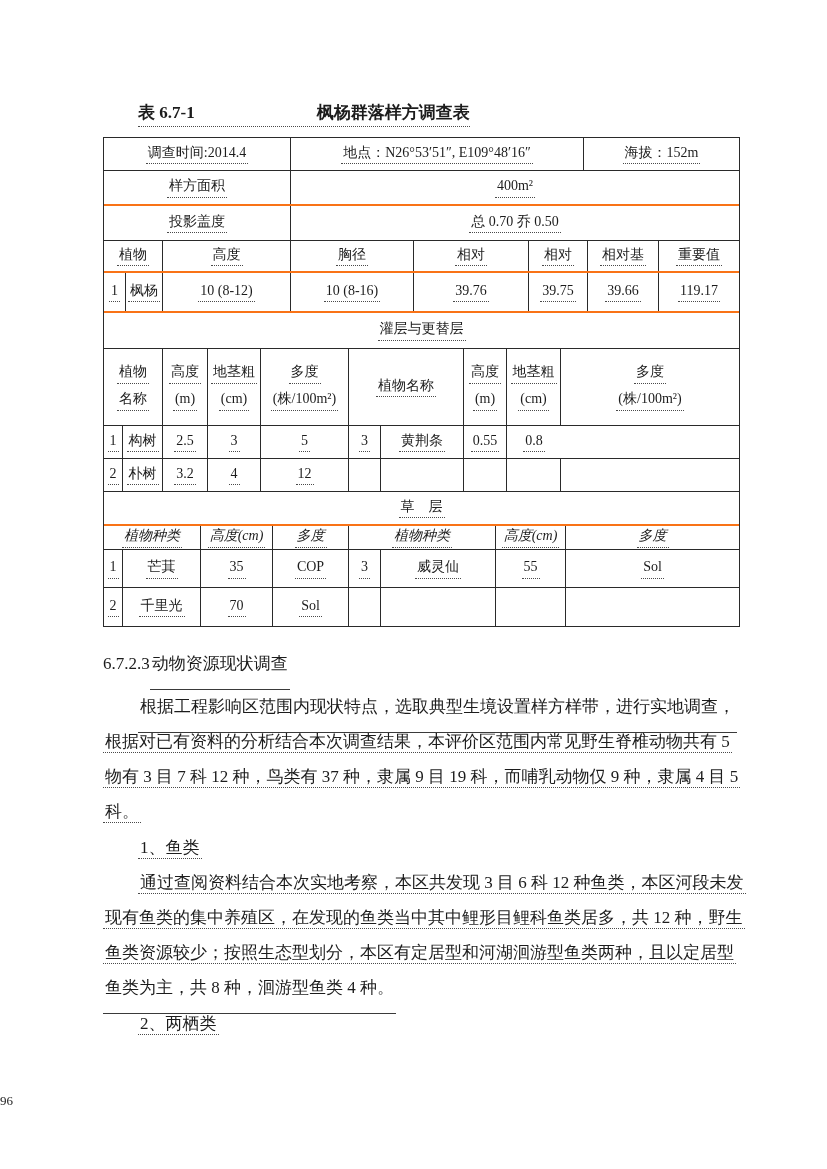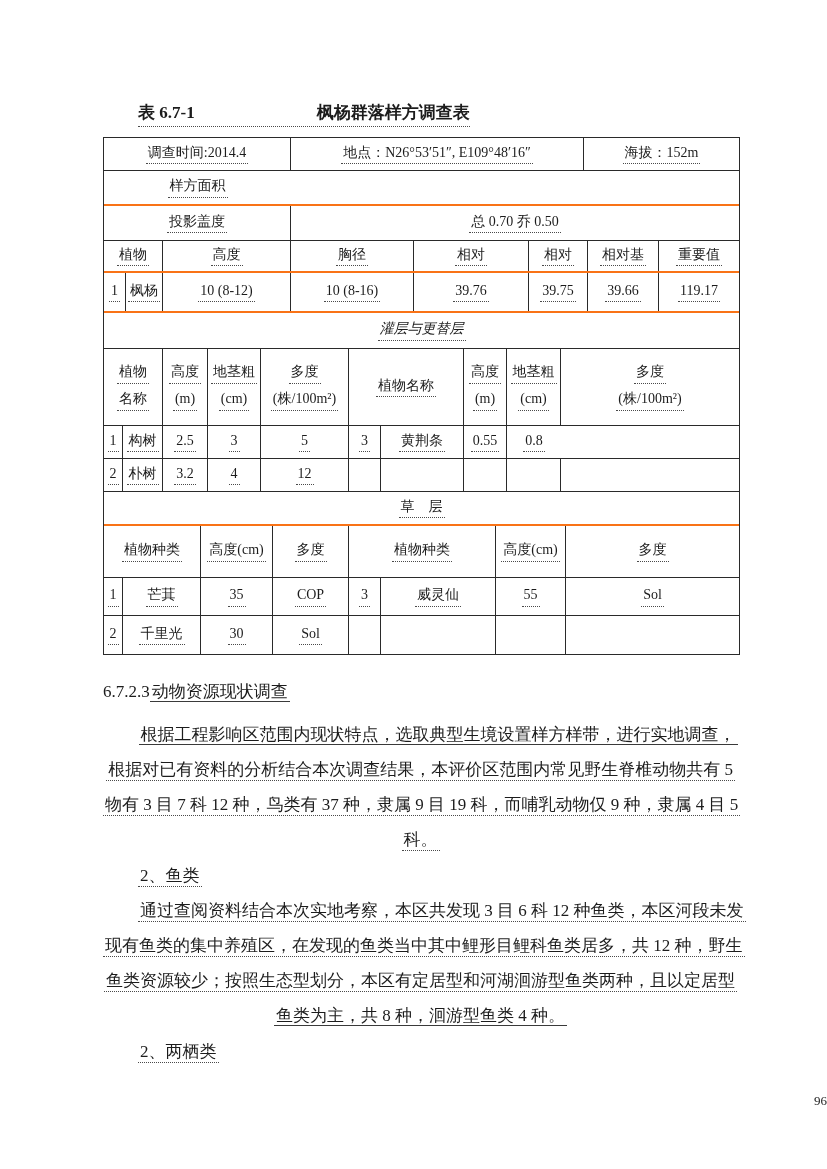--- a/index.html
+++ b/index.html
@@ -27,41 +27,41 @@
   .c{
     border-right:1px solid #2a2a2a;box-sizing:border-box;
     display:flex;flex-direction:column;align-items:center;justify-content:center;
     text-align:center;overflow:hidden;
   }
   .c:last-child{border-right:none;}
   .r-info1{grid-template-columns:187px 293px 155px;height:33px;}
   .r-info2{grid-template-columns:187px 448px;height:35px;}
   .r-tree-h{grid-template-columns:59px 128px 123px 115px 59px 71px 80px;height:32px;}
   .r-tree-d{grid-template-columns:22px 37px 128px 123px 115px 59px 71px 80px;height:40px;}
-  .r-banner1{grid-template-columns:1fr;height:36px;font-style:italic;}
+  .r-banner1{grid-template-columns:1fr;height:36px;}
   .r-shrub-h{grid-template-columns:59px 45px 53px 88px 115px 43px 54px 178px;height:77px;}
   .r-shrub-d{grid-template-columns:19px 40px 45px 53px 88px 32px 83px 43px 54px 178px;height:33px;}
   .r-banner2{grid-template-columns:1fr;height:34px;}
-  .r-herb-h{grid-template-columns:97px 72px 76px 147px 70px 173px;height:52px;}
+  .r-herb-h{grid-template-columns:97px 72px 76px 147px 70px 173px;height:24px;font-style:italic;}
   .r-herb-d{grid-template-columns:19px 78px 72px 76px 32px 115px 70px 173px;height:38px;}
   
   .ud{border-bottom:1px dotted #4a4a4a;padding:0 2px 1px;}
-  .us{border-bottom:1px solid #3a3a3a;padding:0 2px 0;}
+  .us{border-bottom:1px solid #3a3a3a;padding:0 2px 16px;}
   .c .ud,.c .us{display:inline-block;line-height:1.35;}
   .stack{display:flex;flex-direction:column;align-items:center;gap:6px;}
   
   .text-area{margin:24px 89px 0 103px;font-size:17px;}
   .sec-heading{height:26px;line-height:26px;margin-bottom:12px;}
   .sec-num{margin-right:0;}
-  .bline{height:35px;line-height:35px;white-space:nowrap;text-align:center;}
+  .bline{height:35px;line-height:35px;white-space:nowrap;}
   .indent{padding-left:35px;}
   .subhead{height:35px;line-height:35px;padding-left:35px;margin-top:1px;}
   
   .page-num{
-    position:absolute;left:0;right:0;top:1093px;text-align:right;
+    position:absolute;left:0;right:0;top:1093px;text-align:left;
     font-size:13px;color:#222;
   }
 </style>
 </head>
 <body>
 
 <div class="page">
 
   <div class="doc-title">
     <span class="doc-title-inner">
@@ -82,20 +82,23 @@
         </div>
       <div class="c">
           <span class="ud">海拔：152m</span>
         </div>
     </div>
 
     <div class="row r-info2 thick">
       <div class="c">
           <span class="ud">样方面积</span>
         </div>
+      <div class="c">
+          <span class="ud">400m²</span>
+        </div>
     </div>
 
     <div class="row r-info2">
       <div class="c">
           <span class="ud">投影盖度</span>
         </div>
       <div class="c">
           <span class="ud">总 0.70  乔 0.50</span>
         </div>
     </div>
@@ -313,21 +316,21 @@
     </div>
 
     <div class="row r-herb-d">
       <div class="c">
           <span class="ud">2</span>
         </div>
       <div class="c">
           <span class="ud">千里光</span>
         </div>
       <div class="c">
-          <span class="ud">30</span>
+          <span class="ud">70</span>
         </div>
       <div class="c">
           <span class="ud">Sol</span>
         </div>
       <div class="c"></div>
       <div class="c"></div>
       <div class="c"></div>
       <div class="c"></div>
     </div>
 
@@ -337,21 +340,21 @@
 
     <div class="sec-heading">
       <span class="sec-num">6.7.2.3</span><span class="us">动物资源现状调查</span>
     </div>
 
     <div class="bline indent"><span class="us">根据工程影响区范围内现状特点，选取典型生境设置样方样带，进行实地调查，</span></div>
     <div class="bline"><span class="ud">根据对已有资料的分析结合本次调查结果，本评价区范围内常见野生脊椎动物共有 5</span></div>
     <div class="bline"><span class="ud">物有 3 目 7 科 12 种，鸟类有 37 种，隶属 9 目 19 科，而哺乳动物仅 9 种，隶属 4 目 5</span></div>
     <div class="bline"><span class="ud">科。</span></div>
 
-    <div class="subhead"><span class="ud">2、鱼类</span></div>
+    <div class="subhead"><span class="ud">1、鱼类</span></div>
 
     <div class="bline indent"><span class="ud">通过查阅资料结合本次实地考察，本区共发现 3 目 6 科 12 种鱼类，本区河段未发</span></div>
     <div class="bline"><span class="ud">现有鱼类的集中养殖区，在发现的鱼类当中其中鲤形目鲤科鱼类居多，共 12 种，野生</span></div>
     <div class="bline"><span class="ud">鱼类资源较少；按照生态型划分，本区有定居型和河湖洄游型鱼类两种，且以定居型</span></div>
     <div class="bline"><span class="us">鱼类为主，共 8 种，洄游型鱼类 4 种。</span></div>
 
     <div class="subhead"><span class="ud">2、两栖类</span></div>
 
   </div>
 

